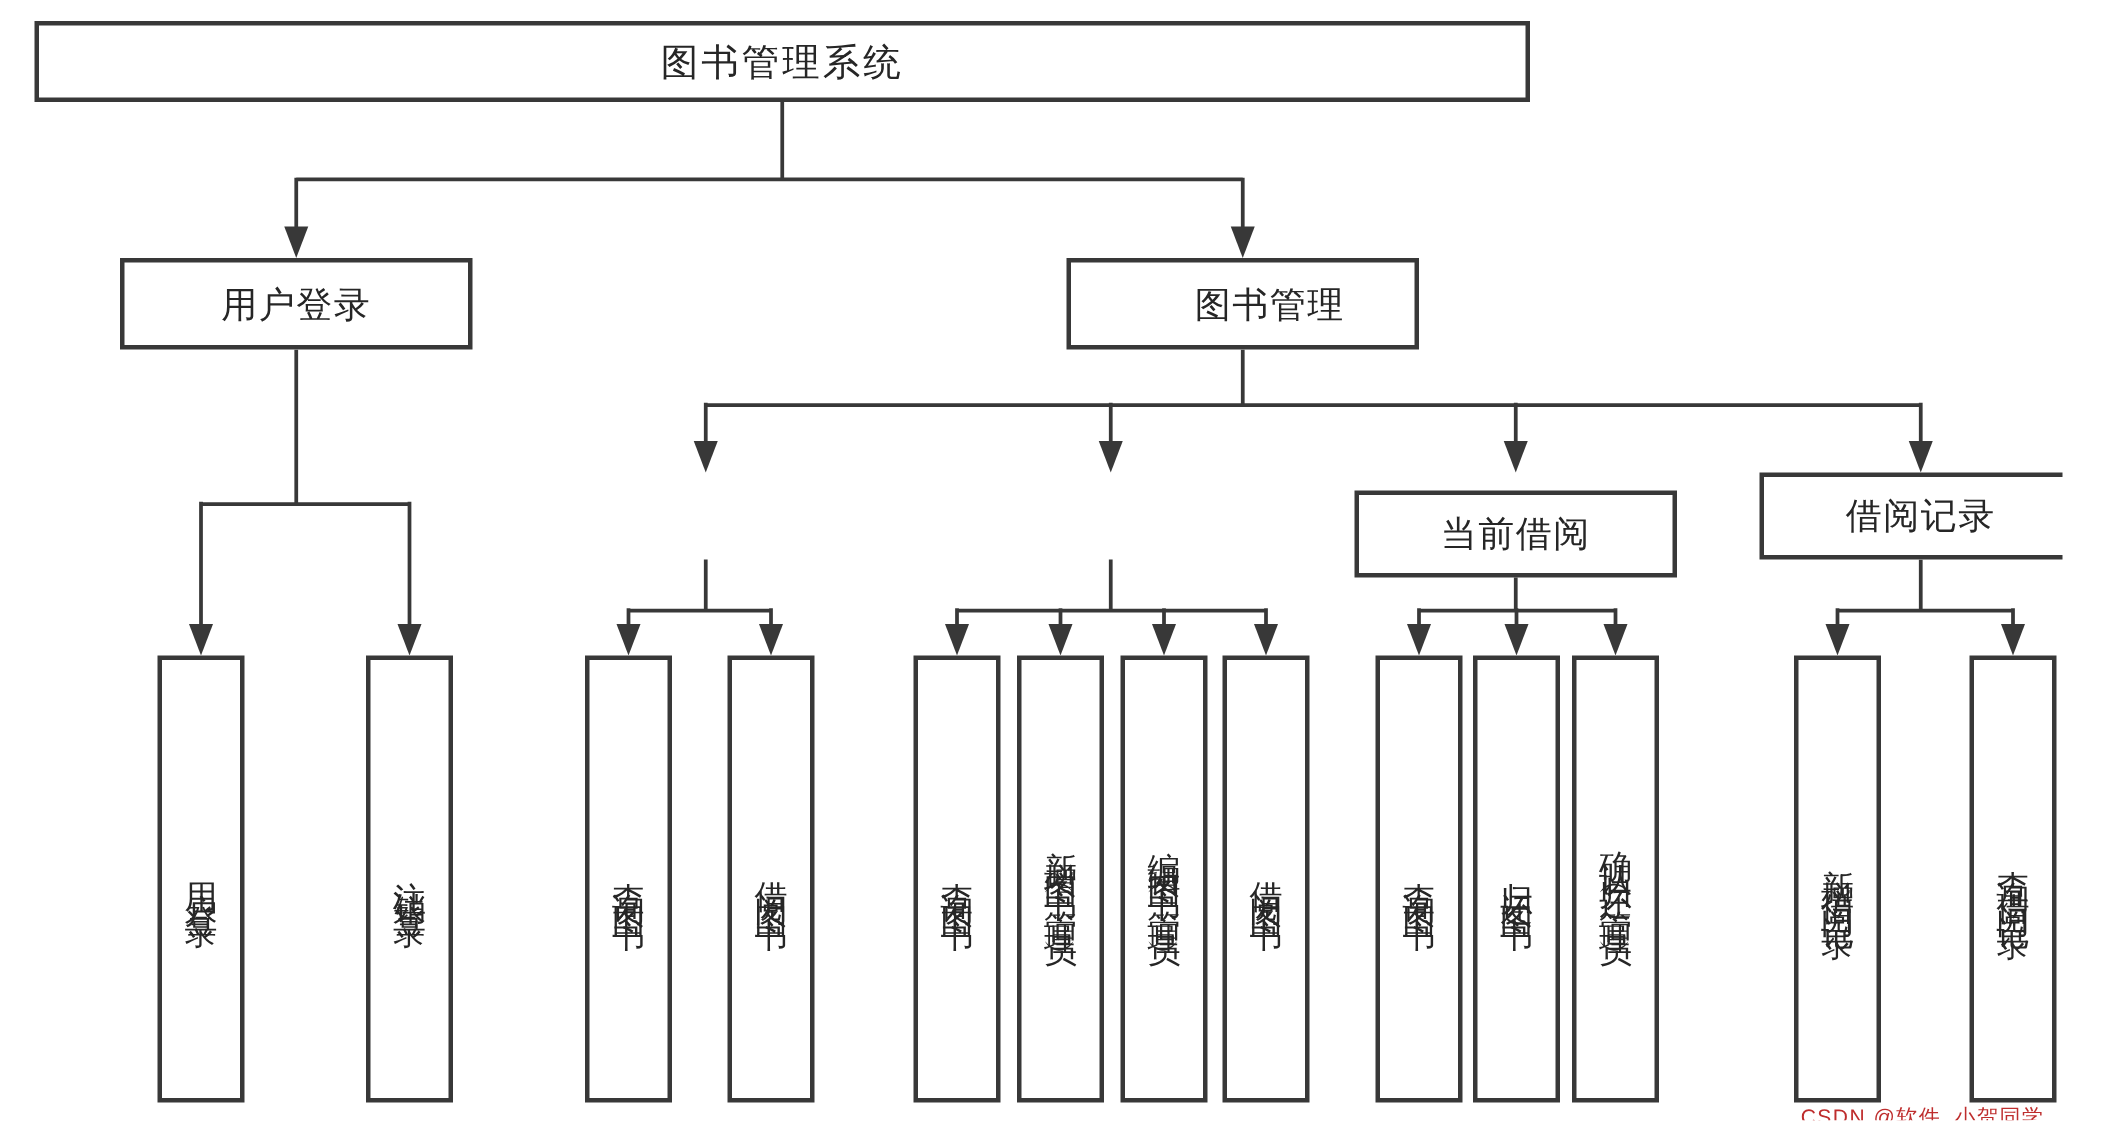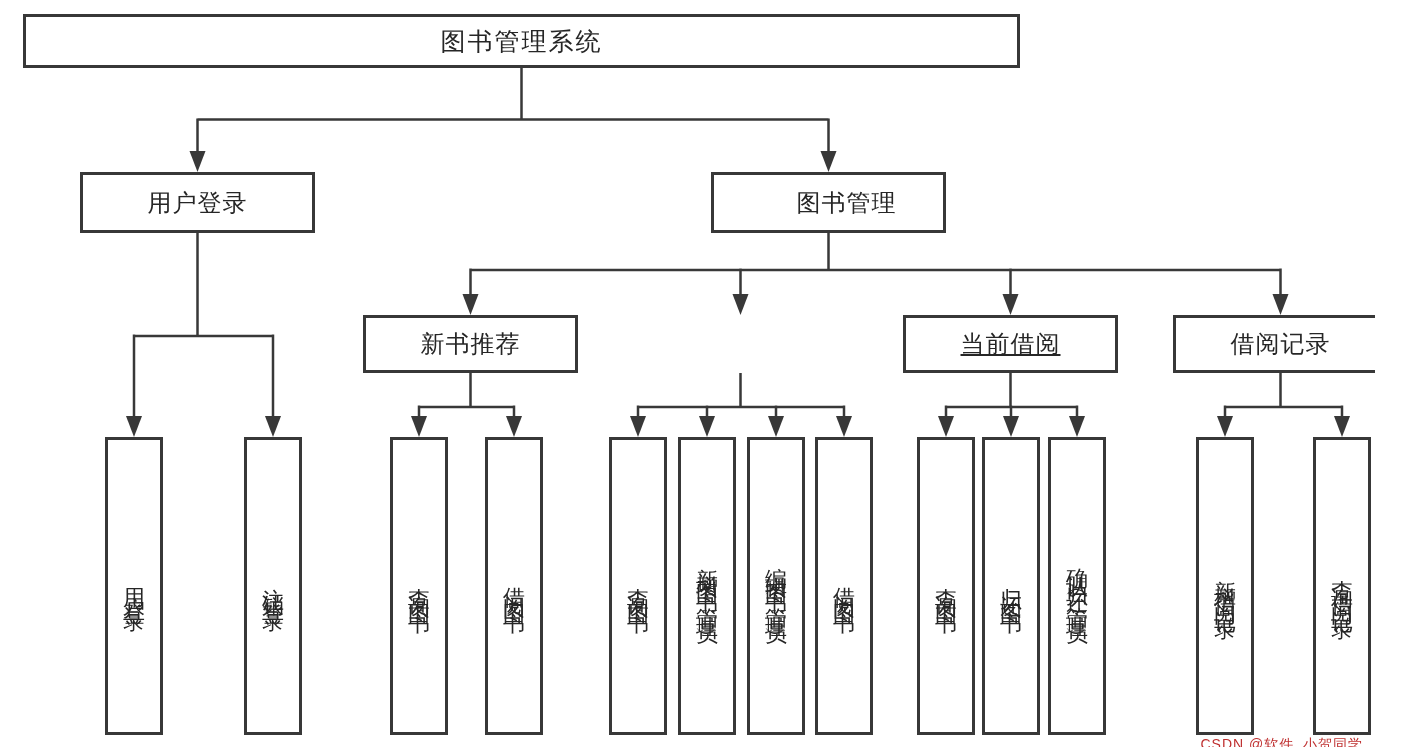--- a/index.html
+++ b/index.html
@@ -119,22 +119,21 @@
     </g>
     <polygon fill="#383838" points="1217,416 1233,416 1225,437"></polygon>
     <polygon fill="#383838" points="1334,416 1350,416 1342,437"></polygon>
   </svg>
 
   <div class="box root" style="left:23px; top:14px; width:997px; height:54px;">图书管理系统</div>
 
   <div class="box" style="left:80px; top:172px; width:235px; height:61px;">用户登录</div>
   <div class="box" style="left:711px; top:172px; width:235px; height:61px;padding-left:36px;">图书管理</div>
 
-  <div class="box" style="left:363px; top:315px; width:215px; height:58px;">新书推荐</div>
-  <div class="box" style="left:903px; top:315px; width:215px; height:58px;text-decoration:underline;">当前借阅</div>
+  <div class="box" style="left:903px; top:327px; width:215px; height:58px;">当前借阅</div>
   <div class="box" style="left:1173px; top:315px; width:215px; height:58px;">借阅记录</div>
 
   <div class="vbox" style="left:105px;">
     <span>用户登录</span>
   </div>
   <div class="vbox" style="left:244px;">
     <span>注销登录</span>
   </div>
 
   <div class="vbox" style="left:390px;">

